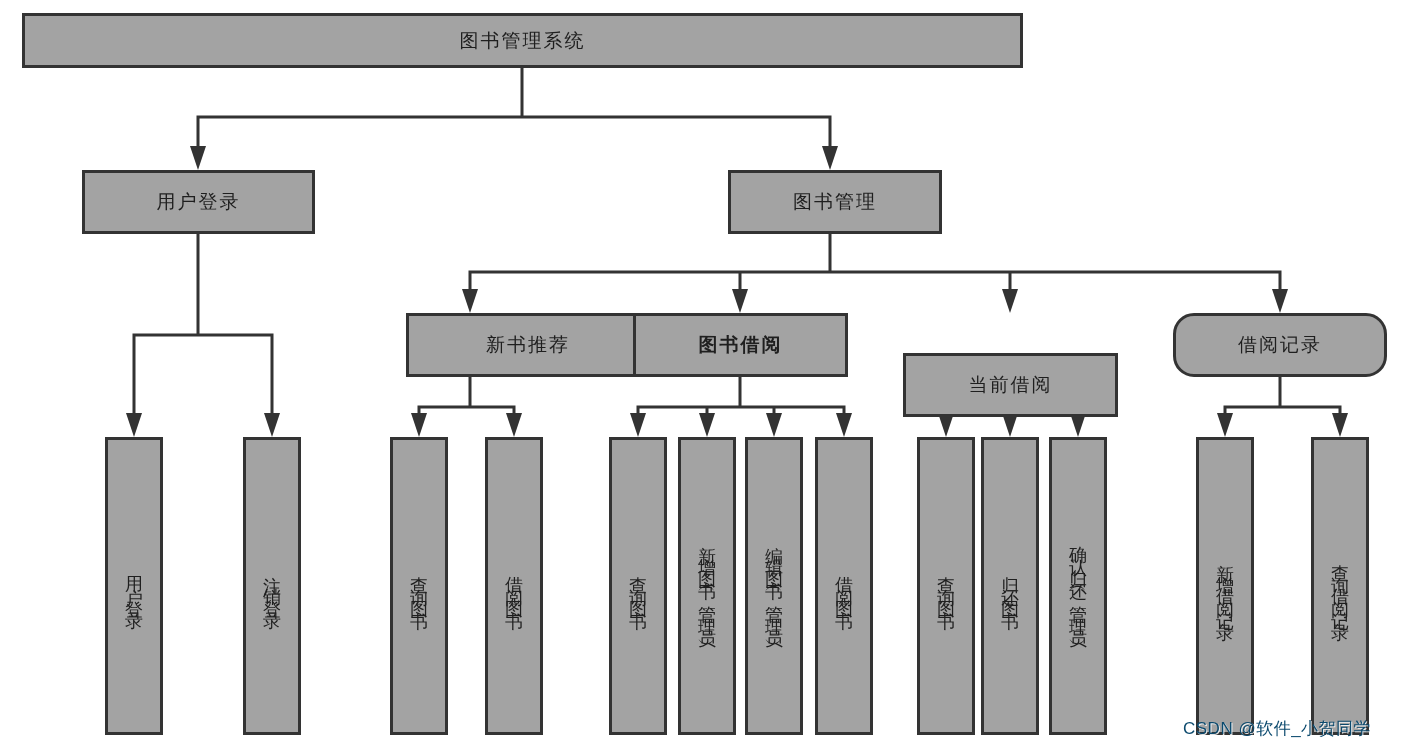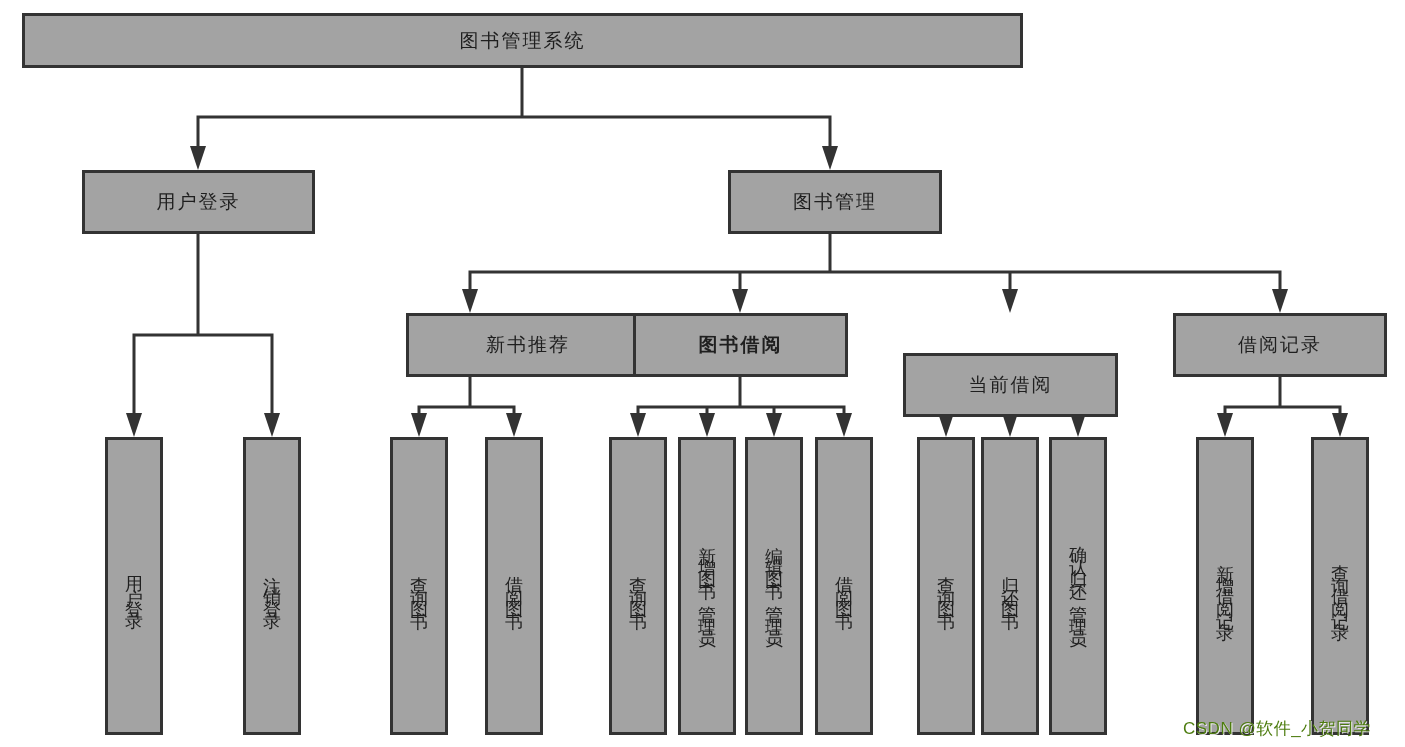--- a/index.html
+++ b/index.html
@@ -52,21 +52,21 @@
     letter-spacing: 12px;
     line-height: 1;
   }
   .watermark {
     position: absolute;
     left: 1183px;
     top: 717px;
     z-index: 5;
     font-size: 17px;
     letter-spacing: 0.5px;
-    color: #4d7c0f;
+    color: #0c4a6e;
     text-shadow: 1px 1px 0 rgba(255,255,255,0.85);
     white-space: nowrap;
   }
 </style>
 </head>
 <body>
 
 <div class="canvas">
 
   <svg class="connector-layer" width="1405" height="747" viewBox="0 0 1405 747">
@@ -106,21 +106,21 @@
   </svg>
 
   <div class="node h-node" style="left:22px; top:13px; width:1001px; height:55px;">图书管理系统</div>
 
   <div class="node h-node" style="left:82px; top:170px; width:233px; height:64px;">用户登录</div>
   <div class="node h-node" style="left:712px; top:170px; width:214px; height:64px;margin-left:16px;">图书管理</div>
 
   <div class="node h-node" style="left:363px; top:313px; width:244px; height:64px;margin-left:43px;">新书推荐</div>
   <div class="node h-node" style="left:633px; top:313px; width:215px; height:64px;font-weight:bold;">图书借阅</div>
   <div class="node h-node" style="left:903px; top:313px; width:215px; height:64px;margin-top:40px;">当前借阅</div>
-  <div class="node h-node" style="left:1173px; top:313px; width:214px; height:64px;">借阅记录</div>
+  <div class="node h-node" style="left:1173px; top:313px; width:214px; height:64px;border-radius:21px;">借阅记录</div>
 
   <div class="node v-node" style="left:105px;">用户登录</div>
   <div class="node v-node" style="left:243px;">注销登录</div>
 
   <div class="node v-node" style="left:390px;">查询图书</div>
   <div class="node v-node" style="left:485px;">借阅图书</div>
 
   <div class="node v-node" style="left:609px;">查询图书</div>
   <div class="node v-node" style="left:678px;">新增图书（管理员）</div>
   <div class="node v-node" style="left:745px;">编辑图书（管理员）</div>

